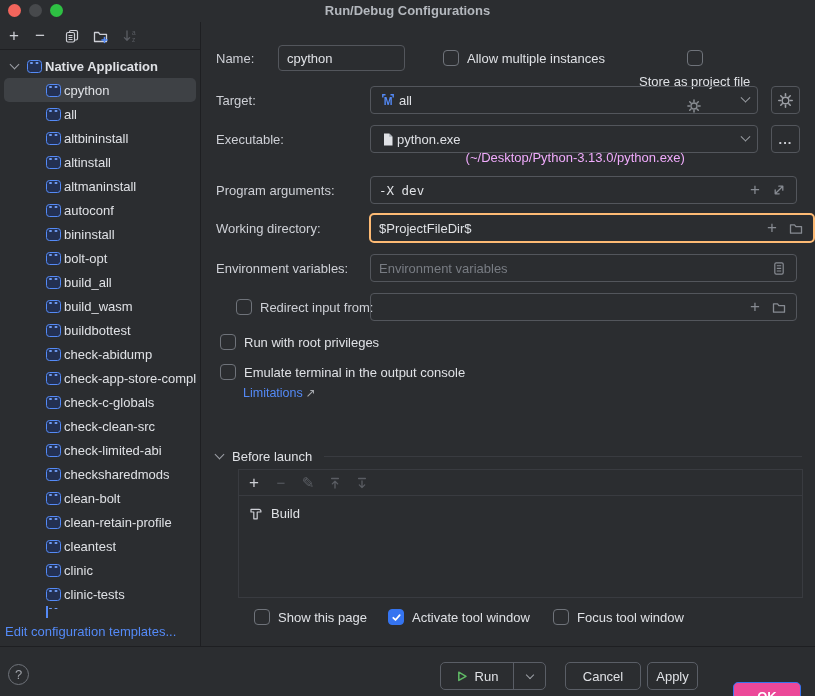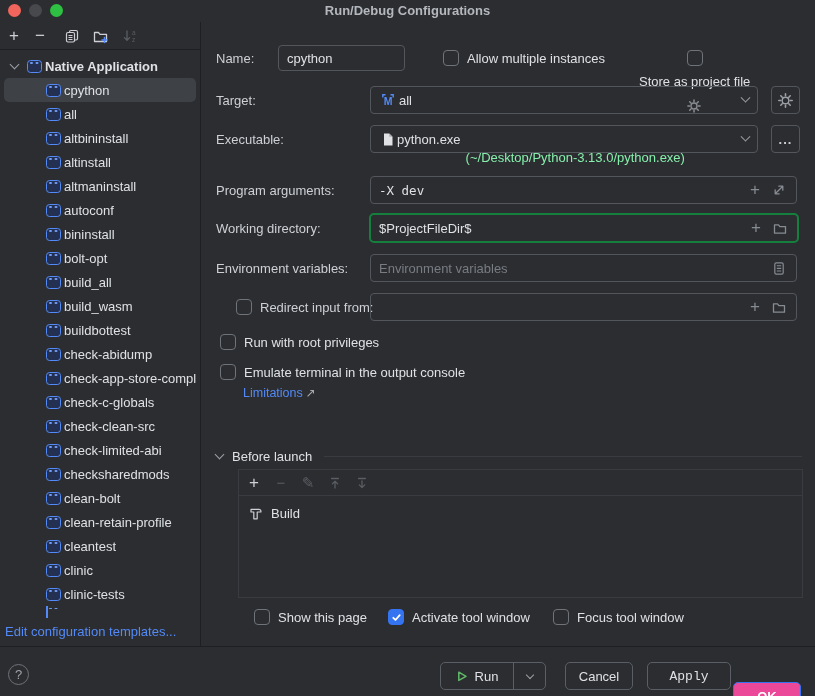--- a/index.html
+++ b/index.html
@@ -45,21 +45,21 @@
   .field input { flex:1; min-width:0; background:transparent; border:none; outline:none; color:#dfe1e5; font-size:13px; font-family:inherit; }
   .field input::placeholder { color:#787c83; opacity:1; }
   .mono input { font-family:"DejaVu Sans Mono",monospace; font-size:12.5px; }
   .cb { width:16px; height:16px; border:1.5px solid #6f737a; border-radius:4px; background:transparent; flex:none; }
   .cb.checked { border-color:#3574f0; background:#3574f0; display:flex; align-items:center; justify-content:center; }
   .cbgroup { position:absolute; display:flex; align-items:center; gap:8px; }
   .sqbtn { position:absolute; width:29px; height:28px; border:1px solid #53565c; border-radius:4px; display:flex; align-items:center; justify-content:center; color:#9da0a6; }
   .sel-chev { margin-left:auto; width:7px; height:7px; border-right:1.6px solid #9da0a6; border-bottom:1.6px solid #9da0a6; transform:rotate(45deg) translate(-2px,-2px); }
   .ficon { color:#878b92; display:inline-flex; align-items:center; justify-content:center; width:18px; height:18px; flex:none; }
   .ficon.plus { font-size:17px; font-weight:normal; }
-  .exe-path { color:#86efac; margin-left:5px;margin-top:37px; }
+  .exe-path { color:#f0abfc; margin-left:5px;margin-top:37px; }
   .link { color:#548af7; }
   .ext-arrow { color:#a8abb0; margin-left:3px; font-size:12px; }
 
   
   .bl-header { position:absolute; left:15px; right:13px; top:426px; height:16px; display:flex; align-items:center; gap:9px; }
   .bl-header .chev { margin-top:-3px; }
   .bl-line { flex:1; height:1px; background:#393b40; margin-left:3px; }
   .bl-box { position:absolute; left:37px; width:565px; top:447px; height:129px; border:1px solid #393b40; }
   .bl-toolbar { height:26px; border-bottom:1px solid #393b40; display:flex; align-items:center; gap:13px; padding-left:8px; }
   .bl-ico { display:inline-flex; align-items:center; justify-content:center; width:14px; height:14px; color:#5a5d63; font-size:15px; }
@@ -281,21 +281,21 @@
       <input value="-X dev" style="">
       <span class="ficon plus">+</span>
       <span class="ficon" style="margin-left:6px;">
         <svg width="14" height="14" viewBox="0 0 14 14">
             <path d="M3.2 10.8 L10.8 3.2 M6.8 3.2 H10.8 V7.2 M7.2 10.8 H3.2 V6.8" fill="none" stroke="#878b92" stroke-width="1.3" stroke-linecap="round" stroke-linejoin="round"></path>
           </svg>
       </span>
     </div>
 
     <div class="flabel" style="top:192px;">Working directory:</div>
-    <div class="field" style="left:168px; right:16px; top:191px; height:30px; border:2px solid #15803d; border-radius:5px;">
+    <div class="field" style="left:168px; right:0; top:191px; height:30px; border:2px solid #fdba74; border-radius:5px;">
       <input value="$ProjectFileDir$" style="">
       <span class="ficon plus">+</span>
       <span class="ficon" style="margin-left:6px;">
         <svg width="16" height="15" viewBox="0 0 16 15">
             <path d="M2.5 3.8 h4 l1.4 1.8 h5.6 v6.6 h-11 z" fill="none" stroke="#878b92" stroke-width="1.3" stroke-linejoin="round"></path>
           </svg>
       </span>
     </div>
 
     <div class="flabel" style="top:232px;">Environment variables:</div>
@@ -395,18 +395,18 @@
           <svg width="12" height="13" viewBox="0 0 12 13">
               <path d="M2.8 2.2 V10.4 L10 6.3 z" fill="none" stroke="#5fb865" stroke-width="1.5" stroke-linejoin="round"></path>
             </svg>
         </span>
         <span>Run</span>
       </div>
       <div class="run-arrow">
         <span class="chev"></span>
       </div>
     </div>
-    <div class="btn" style="left:565px; width:68px;">Cancel</div>
-    <div class="btn" style="left:647px; width:84px;font-family:Liberation Mono, monospace;">Apply</div>
+    <div class="btn" style="left:565px; width:76px;">Cancel</div>
+    <div class="btn" style="left:647px; width:51px;">Apply</div>
     <div class="btn primary" style="left:733px; width:68px;">OK</div>
   </div>
 
 </div>
 
 </body></html>

